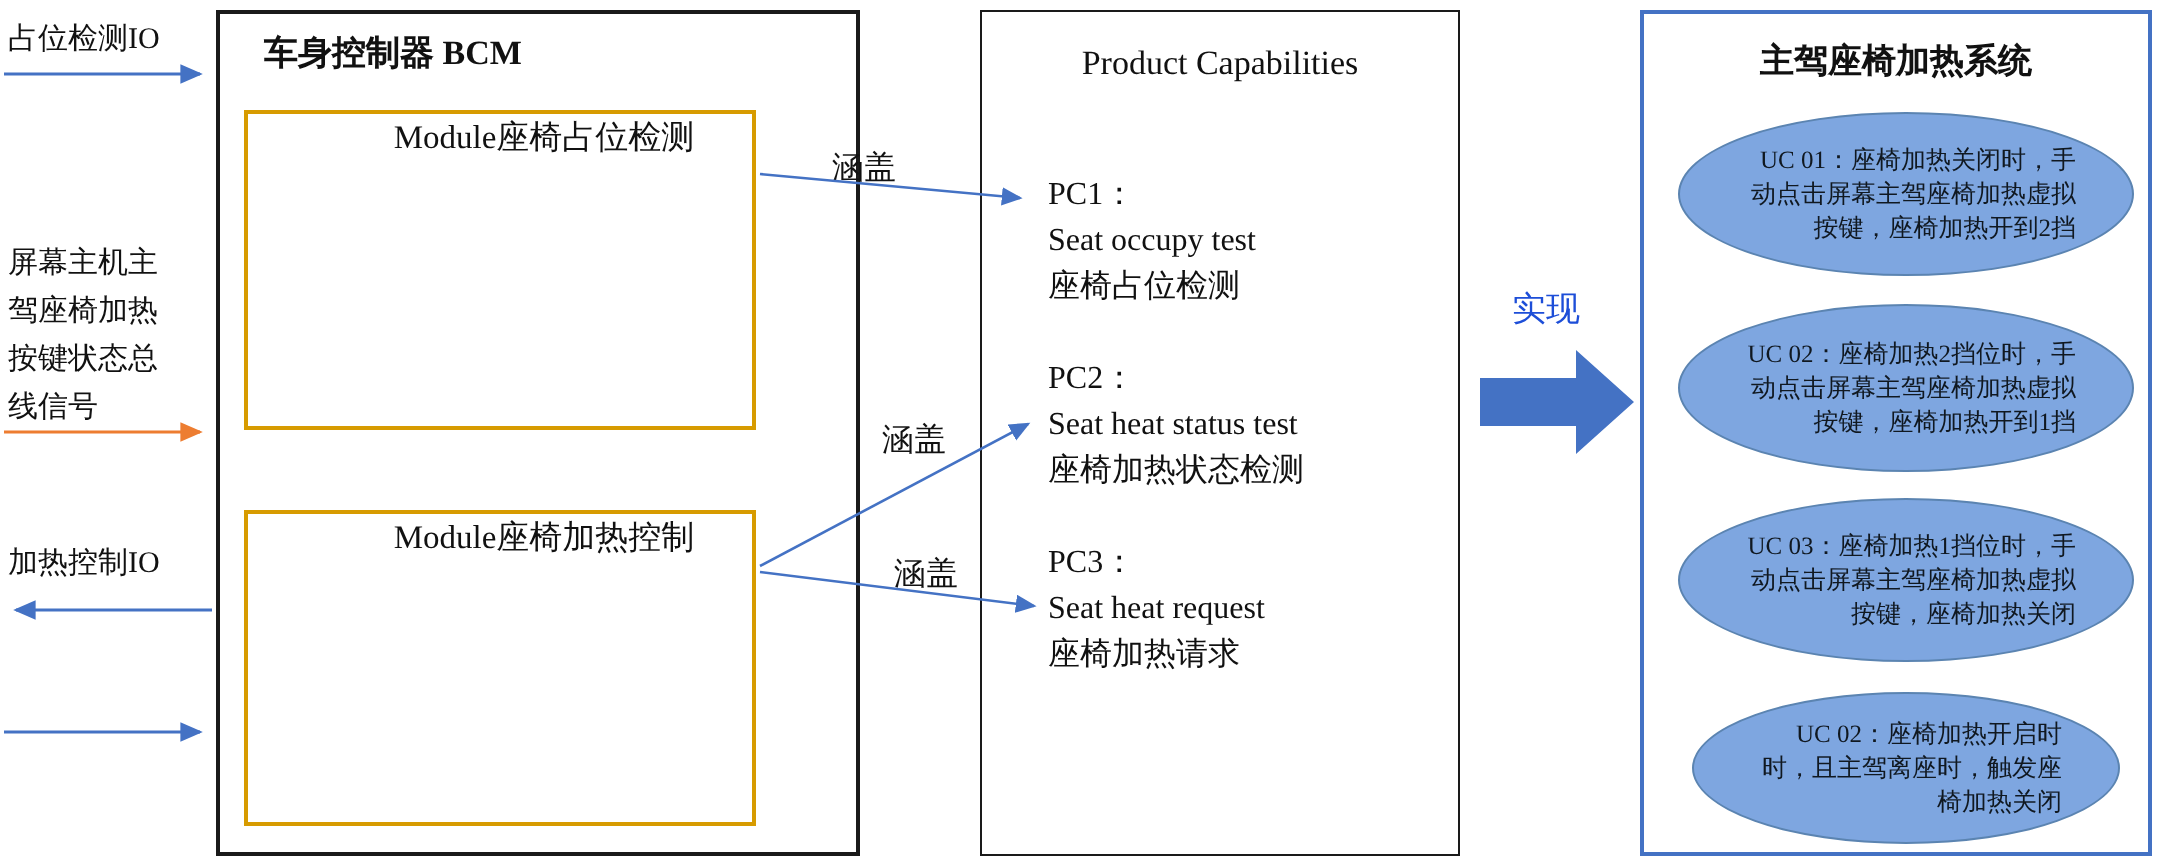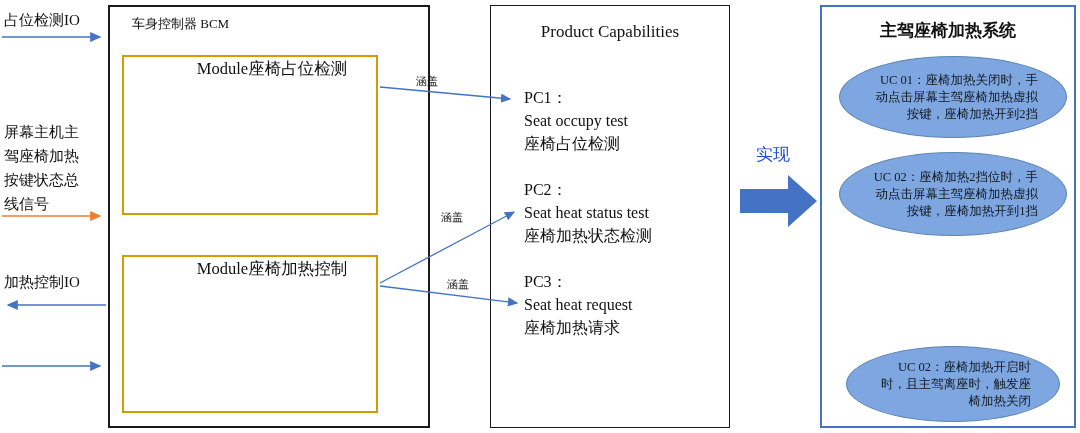--- a/index.html
+++ b/index.html
@@ -3,30 +3,30 @@
 <meta charset="utf-8">
 <style>
   html,body { margin:0; padding:0; background:#ffffff; }
   .canvas {
     position:relative; width:1080px; height:433px; background:#ffffff;
     font-family:"Liberation Serif","DejaVu Serif",serif; color:#111; overflow:hidden;
   }
   .io-label { position:absolute; font-size:15px; line-height:24px; color:#111; }
   .box { position:absolute; background:#fff; box-sizing:border-box; }
   .bcm { left:108px; top:5px; width:322px; height:423px; border:2px solid #1a1a1a; }
-  .bcm-title { position:absolute; left:22px; top:8px; font-size:13px; }
+  .bcm-title { position:absolute; left:22px; top:8px; font-size:17px;font-weight:bold; }
   .module {
     position:absolute; box-sizing:border-box; border:2px solid #D79B00; background:#fff;
     display:flex; justify-content:center; padding-left:44px;
     font-size:16.5px; line-height:24px;
   }
   .cap-box { left:490px; top:5px; width:240px; height:423px; border:1.5px solid #1a1a1a; }
   .cap-title { position:absolute; left:0; top:16px; width:100%; text-align:center; font-size:17px; }
   .pc-item { position:absolute; font-size:16px; line-height:23px; }
-  .rel-label { position:absolute; font-size:11px; color:#111; }
+  .rel-label { position:absolute; font-size:16px; color:#111; }
   .impl-label { position:absolute; font-size:17px; color:#1d4ed8; }
   .sys-box { left:820px; top:5px; width:256px; height:423px; border:2px solid #4472C4; }
   .sys-title {
     position:absolute; left:0; top:12px; width:100%; text-align:center;
     font-size:17px; font-weight:bold; font-family:"Liberation Sans","DejaVu Sans",sans-serif;
   }
   .uc {
     position:absolute; border-radius:50%; background:#7EA6E0; border:1.5px solid #5B84B1;
     box-sizing:border-box; display:flex; align-items:center; justify-content:center;
     text-align:right; font-size:12.5px; line-height:1.36; color:#101820; padding:0 28px;
@@ -76,20 +76,21 @@
   <div class="rel-label" style="left:416px; top:74px">涵盖</div>
   <div class="rel-label" style="left:441px; top:210px">涵盖</div>
   <div class="rel-label" style="left:447px; top:277px">涵盖</div>
   <div class="impl-label" style="left:756px; top:143px">实现</div>
 
   <div class="box sys-box">
     <div class="sys-title">主驾座椅加热系统</div>
   </div>
   <div class="uc" style="left:839px; top:56px;  width:228px; height:82px">UC 01：座椅加热关闭时，手动点击屏幕主驾座椅加热虚拟按键，座椅加热开到2挡</div>
   <div class="uc" style="left:839px; top:152px; width:228px; height:84px">UC 02：座椅加热2挡位时，手动点击屏幕主驾座椅加热虚拟按键，座椅加热开到1挡</div>
+  <div class="uc" style="left:839px; top:249px; width:228px; height:82px">UC 03：座椅加热1挡位时，手动点击屏幕主驾座椅加热虚拟按键，座椅加热关闭</div>
   <div class="uc" style="left:846px; top:346px; width:214px; height:76px">UC 02：座椅加热开启时时，且主驾离座时，触发座椅加热关闭</div>
 
   <svg class="overlay" width="1080" height="433" viewBox="0 0 1080 433">
     <defs>
       <marker id="ah-blue" markerWidth="9" markerHeight="8" refX="7" refY="3.5" orient="auto" markerUnits="strokeWidth">
         <path d="M0,0 L8,3.5 L0,7 Z" fill="#4472C4"></path>
       </marker>
       <marker id="ah-orange" markerWidth="9" markerHeight="8" refX="7" refY="3.5" orient="auto" markerUnits="strokeWidth">
         <path d="M0,0 L8,3.5 L0,7 Z" fill="#ED7D31"></path>
       </marker>

